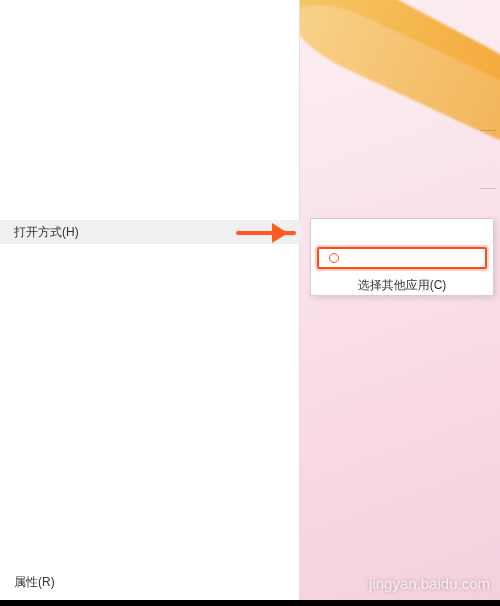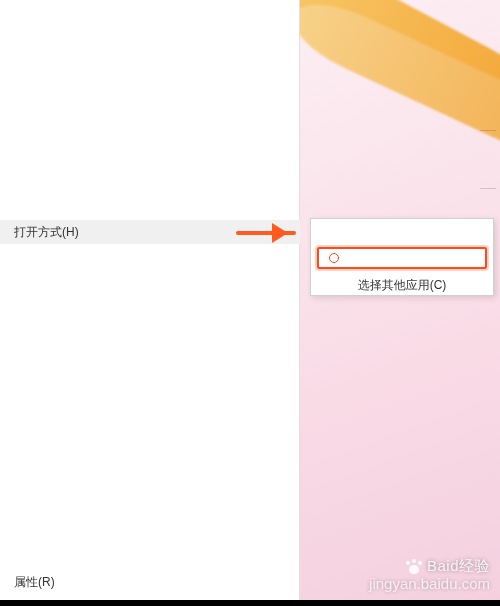--- a/index.html
+++ b/index.html
@@ -132,22 +132,17 @@
     <div class="row blank"></div>
     <div class="row boxed">
       <span class="icon-bullet"></span>
     </div>
     <div class="row choose">
       <span>选择其他应用(C)</span>
     </div>
   </div>
 
   <div class="wm">
-    <div class="wm-main">
-      <span class="paw">
-        <span class="d1"></span><span class="d2"></span><span class="d3"></span><span class="pad"></span>
-      </span><span>Baid</span><span>经验</span>
-    </div>
     <div class="wm-sub">jingyan.baidu.com</div>
   </div>
 
   <div class="bottom"></div>
 </div>
 
 </body></html>

